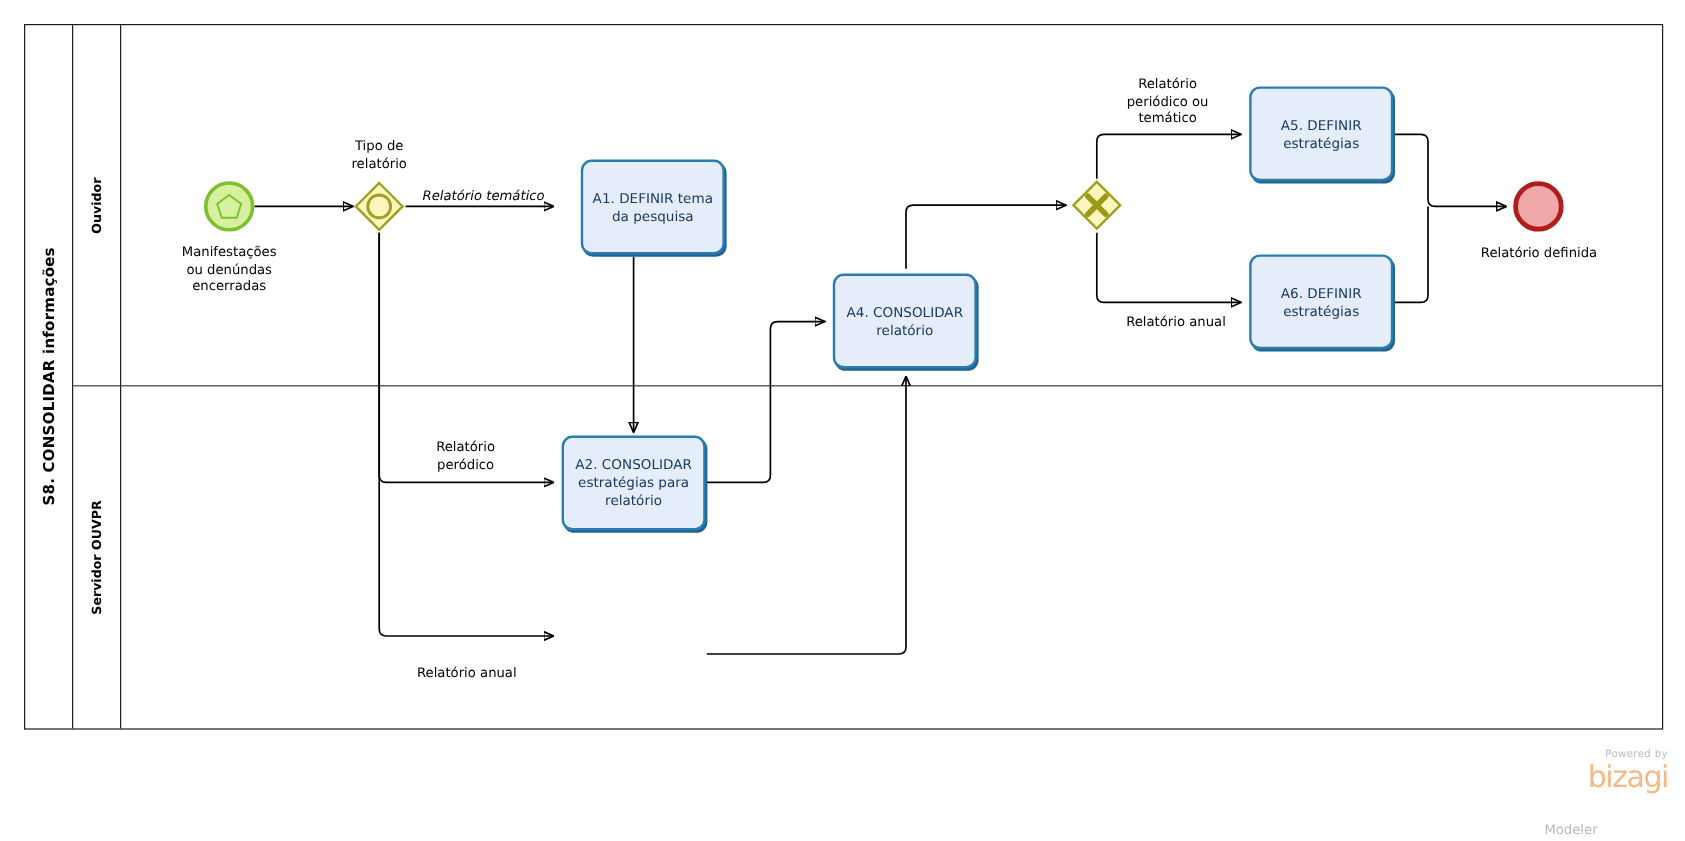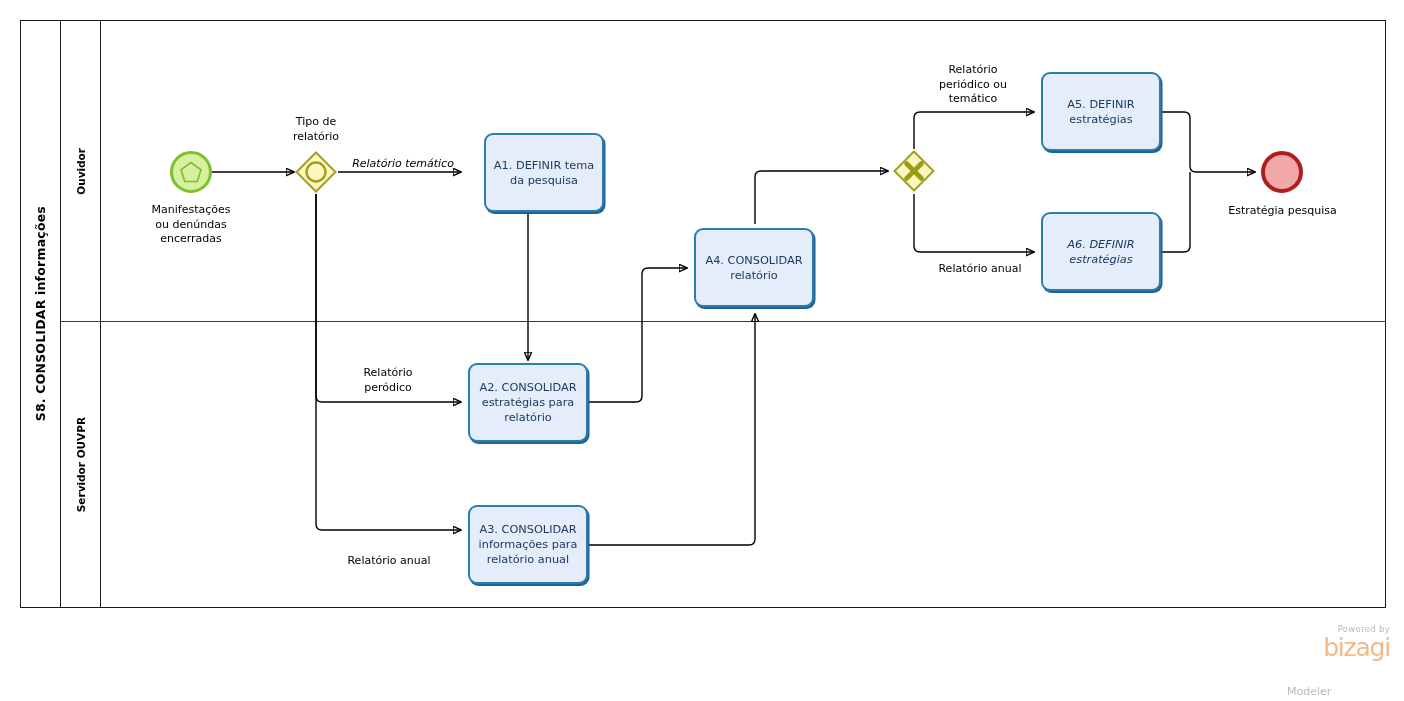--- a/index.html
+++ b/index.html
@@ -253,38 +253,35 @@
   </div>
 
   <div class="task" style="left:468px; top:133px; width:120px; height:79px;margin-left:16px;">
     <span>A1. DEFINIR tema da pesquisa</span>
   </div>
 
   <div class="task" style="left:468px; top:363px; width:120px; height:79px;">
     <span>A2. CONSOLIDAR estratégias para relatório</span>
   </div>
 
-  <div class="task" style="left:468px; top:505px; width:120px; height:79px;">
-    <span>A3. CONSOLIDAR informações para relatório anual</span>
-  </div>
 
   <div class="task" style="left:694px; top:228px; width:120px; height:79px;">
     <span>A4. CONSOLIDAR relatório</span>
   </div>
 
   <div class="task" style="left:1041px; top:72px; width:120px; height:79px;">
     <span>A5. DEFINIR estratégias</span>
   </div>
 
-  <div class="task" style="left:1041px; top:212px; width:120px; height:79px;font-style:italic;">
+  <div class="task" style="left:1041px; top:212px; width:120px; height:79px;">
     <span>A6. DEFINIR estratégias</span>
   </div>
 
   <div class="event end"></div>
-  <div class="lbl" style="left:1215px; top:204px; width:135px;">Estratégia pesquisa</div>
+  <div class="lbl" style="left:1215px; top:204px; width:135px;">Relatório definida</div>
 
   <div class="lbl" style="left:348px; top:157px; width:110px;font-style:italic;">Relatório temático</div>
 
   <div class="lbl" style="left:340px; top:366px; width:96px;">Relatório
 peródico</div>
 
   <div class="lbl" style="left:336px; top:554px; width:106px;">Relatório anual</div>
 
   <div class="lbl" style="left:925px; top:63px; width:96px;">Relatório
 periódico ou

